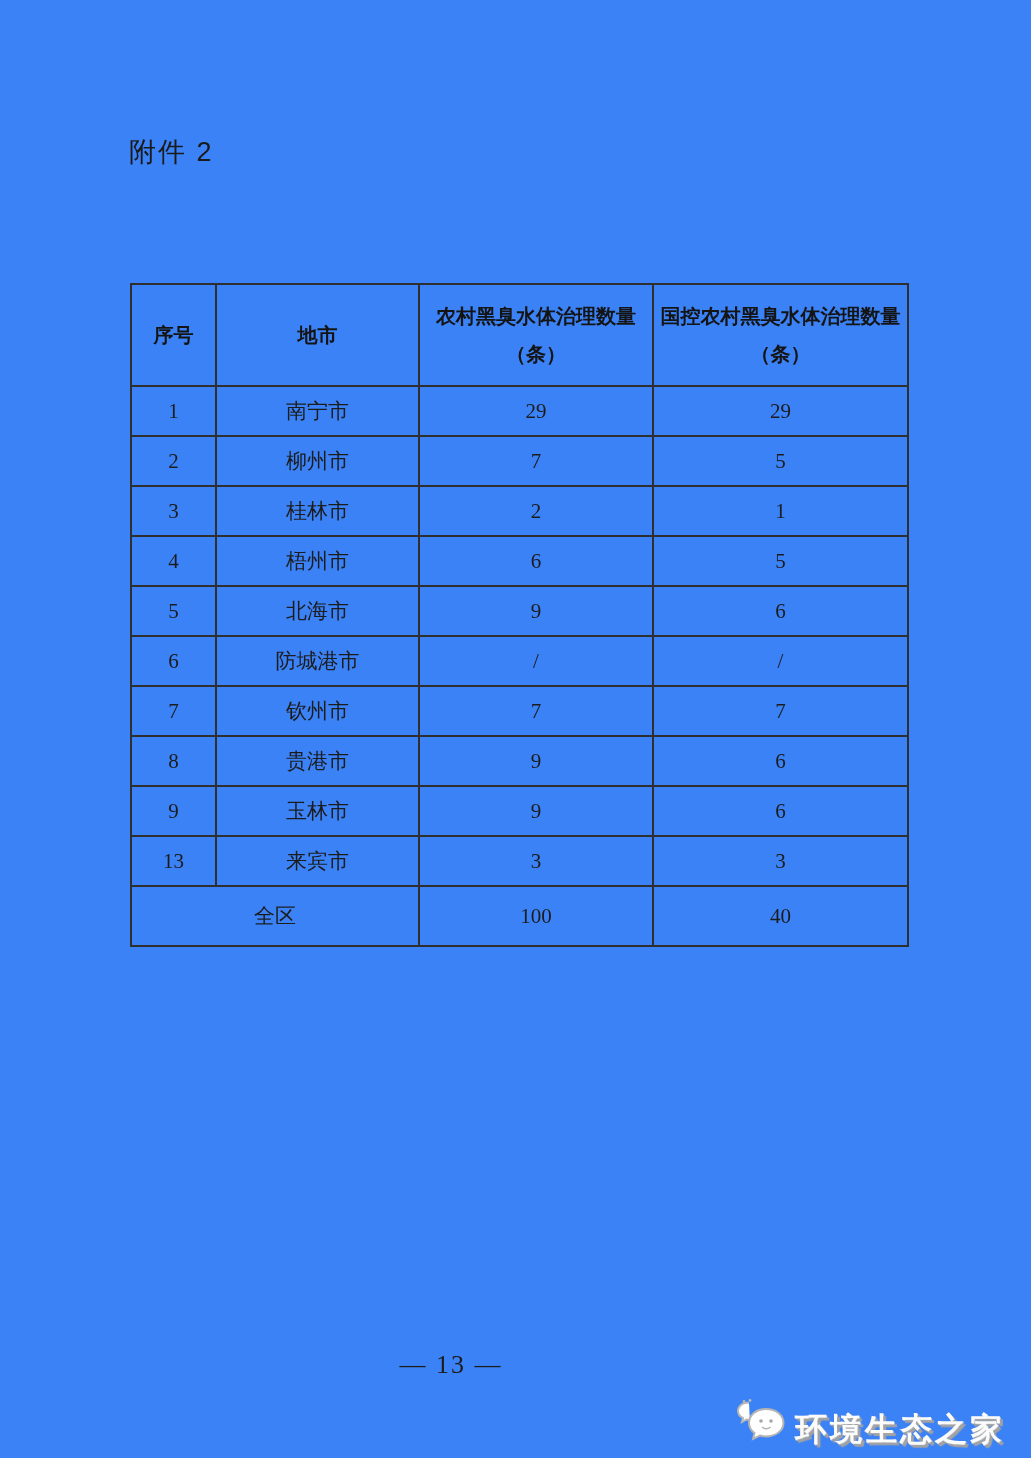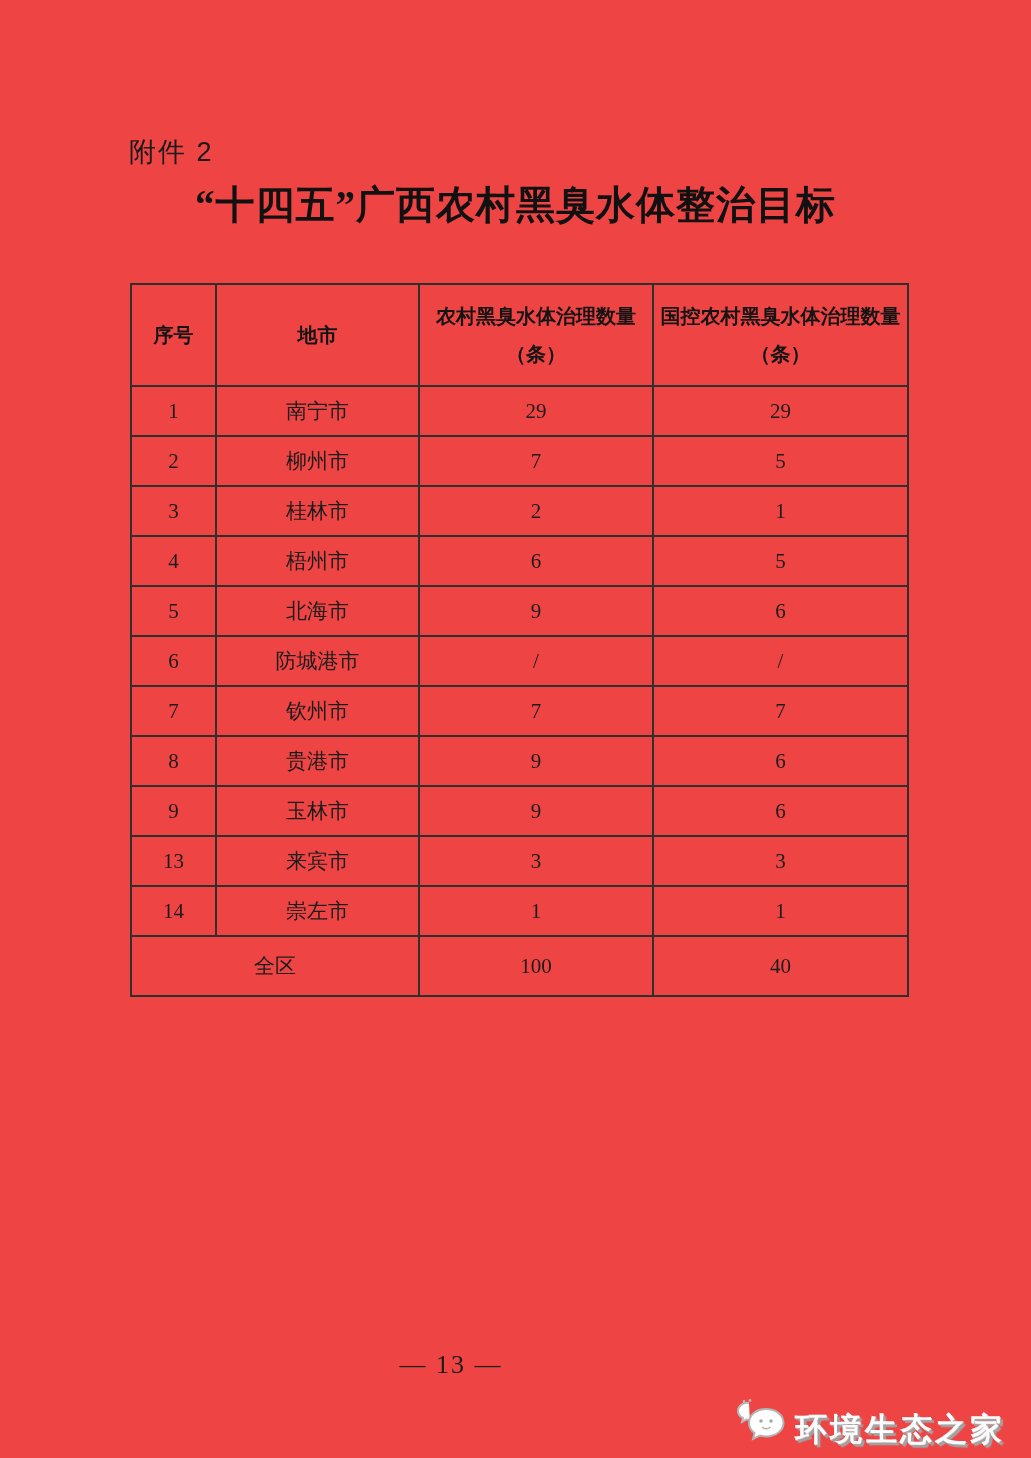--- a/index.html
+++ b/index.html
@@ -5,21 +5,21 @@
   * { box-sizing: border-box; }
   html, body { margin: 0; padding: 0; }
   body {
     width: 1031px; height: 1458px;
     background: #ffffff;
     font-family: "Liberation Serif", "DejaVu Serif", serif;
     color: #1c1c1c;
     position: relative;
     overflow: hidden;
   }
-  .page { position: absolute; inset: 0; background: #ef4444; }
+  .page { position: absolute; inset: 0; background: #3b82f6; }
 
   .attachment-label {
     position: absolute;
     left: 129px; top: 134px;
     font-family: "Liberation Sans", "DejaVu Sans", sans-serif;
     font-size: 27px;
     font-weight: 500;
     letter-spacing: 2px;
     color: #1a1a1a;
   }
@@ -101,21 +101,20 @@
   }
   .watermark-logo { width: 52px; height: 46px; }
 </style>
 </head>
 <body>
 
 <div class="page">
 
   <div class="attachment-label">附件 2</div>
 
-  <div class="doc-title">“十四五”广西农村黑臭水体整治目标</div>
 
   <table class="targets">
     <colgroup>
       <col style="width:85px">
       <col style="width:203px">
       <col style="width:234px">
       <col style="width:255px">
     </colgroup>
     <thead>
       <tr>
@@ -203,26 +202,20 @@
 
 
 
     <tr>
       <td>13</td>
       <td>来宾市</td>
       <td>3</td>
       <td>3</td>
     </tr>
 
-    <tr>
-      <td>14</td>
-      <td>崇左市</td>
-      <td>1</td>
-      <td>1</td>
-    </tr>
   </tbody>
     <tbody>
       <tr class="total-row">
         <td colspan="2">全区</td>
         <td>100</td>
         <td>40</td>
       </tr>
     </tbody>
   </table>
 

